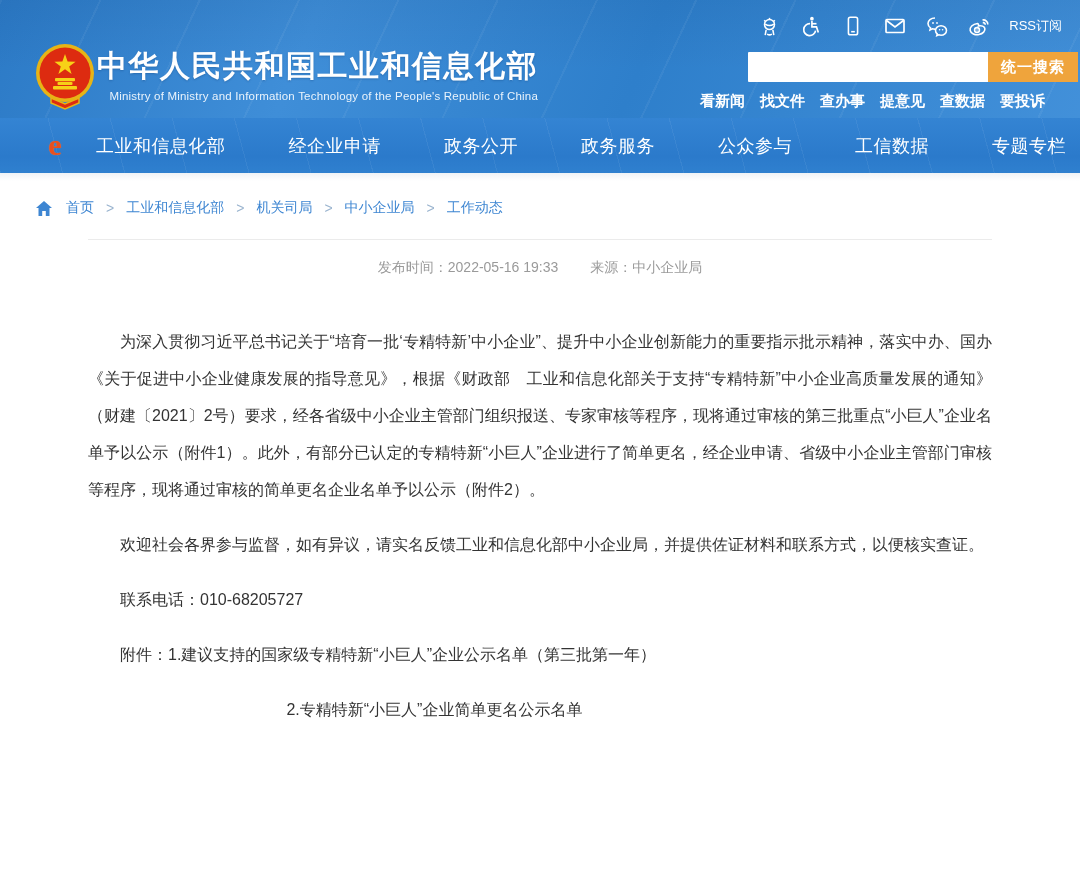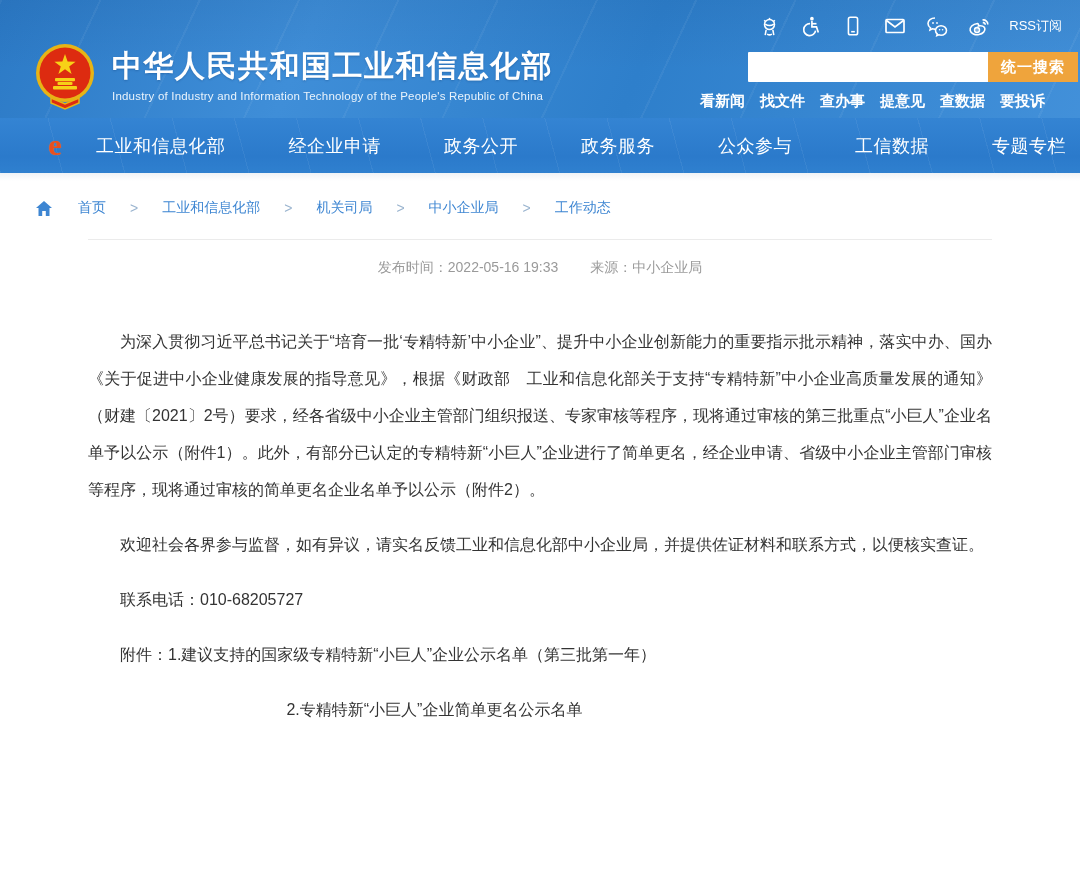--- a/index.html
+++ b/index.html
@@ -32,21 +32,21 @@
   }
 
   .top-icons {
     position:absolute; top:13px; right:0; height:26px;
     display:flex; align-items:center; gap:18px; padding-right:18px; color:#fff; z-index:3;text-align:center;
   }
   .top-icons .ticon { width:24px; height:24px; display:flex; align-items:center; justify-content:center; cursor:pointer; }
   .top-icons svg { display:block; }
   .rss-label { color:#fff; font-size:13px; white-space:nowrap; cursor:pointer; }
 
-  .brand { position:absolute; left:33px; top:40px; display:flex; align-items:center; gap:15px; z-index:3; cursor:pointer; }
+  .brand { position:absolute; left:33px; top:40px; display:flex; align-items:center; z-index:3; cursor:pointer;text-align:right; }
   .emblem { width:64px; height:70px; flex:0 0 auto; }
   .brand-cn { font-size:30px; font-weight:bold; color:#fff; letter-spacing:1.5px; line-height:34px; white-space:nowrap;
               text-shadow:0 1px 2px rgba(0,40,90,.25); }
   .brand-en { font-size:11.5px; color:#e9f3fc; margin-top:7px; letter-spacing:0.2px; white-space:nowrap; }
 
   .search-area { position:absolute; left:700px; top:52px; width:378px; z-index:3; }
   .search-row { display:flex; height:30px;margin-left:48px; }
   .search-input { flex:1; border:none; outline:none; height:30px; padding:0 8px; font-size:14px; background:#fff; border-radius:1px 0 0 1px; }
   .search-btn { width:90px; height:30px; background:#efa43c; color:#fff; border:none; font-size:15px; font-weight:bold;
                 letter-spacing:1px; cursor:pointer; font-family:inherit; }
@@ -57,21 +57,21 @@
          display:flex; align-items:center; justify-content:space-between; padding:0 14px 0 96px; }
   .nav-logo { position:absolute; left:38px; top:10px; width:34px; height:34px; display:flex; align-items:center; justify-content:center; }
   .nav-logo span { font-size:30px; font-weight:bold; color:#e8501f; font-family:"Liberation Serif","DejaVu Serif",serif; line-height:30px;
                    text-shadow:0 0 1px #ff7a3c; }
   .nav-item { color:#fff; font-size:18px; cursor:pointer; white-space:nowrap; letter-spacing:0.5px; }
 
   
   .main { background:#fff; position:relative; }
   .main::before { content:""; display:block; height:8px; background:linear-gradient(180deg, rgba(120,150,180,0.12), transparent); }
 
-  .breadcrumb { padding:18px 0 0 36px; font-size:14px; display:flex; align-items:center; gap:24px; }
+  .breadcrumb { padding:18px 0 0 36px; font-size:14px; display:flex; align-items:center; gap:12px; }
   .breadcrumb .crumb { color:#3e86d2; cursor:pointer; white-space:nowrap; }
   .breadcrumb .sep { color:#9ab4cf; }
   .home-icon { width:16px; height:15px; margin-right:2px; }
 
   .article { padding:0 88px; }
   .article-title {
     margin:50px auto 0; max-width:880px; text-align:center;
     font-size:22px; font-weight:bold; color:#1a1a1a; line-height:36px;
   }
   .title-divider { margin-top:22px; border-top:1px solid #ebebeb; height:0; }
@@ -151,21 +151,21 @@
         <polygon fill="#f7d117" points="32,14 34.6,21.6 42.6,21.7 36.2,26.4 38.6,34 32,29.3 25.4,34 27.8,26.4 21.4,21.7 29.4,21.6"></polygon>
         <g fill="#f7d117">
           <rect x="22" y="38" width="20" height="3.2" rx="1"></rect>
           <rect x="24.5" y="42" width="15" height="3" rx="1"></rect>
           <rect x="20" y="46" width="24" height="3.4" rx="1"></rect>
         </g>
         <path d="M18 58 L32 64 L46 58 L46 63 L32 69 L18 63 Z" fill="#dd2b10" stroke="#e7b416" stroke-width="1.5"></path>
       </svg>
       <div>
         <div class="brand-cn">中华人民共和国工业和信息化部</div>
-        <div class="brand-en">Industry of Industry and Information Technology of the People's Republic of China</div>
+        <div class="brand-en">Ministry of Ministry and Information Technology of the People's Republic of China</div>
       </div>
     </div>
 
     <div class="search-area">
       <div class="search-row">
         <input class="search-input" type="text" value="" style="">
         <button class="search-btn">统一搜索</button>
       </div>
       <div class="quick-links">
         <span>看新闻</span>

